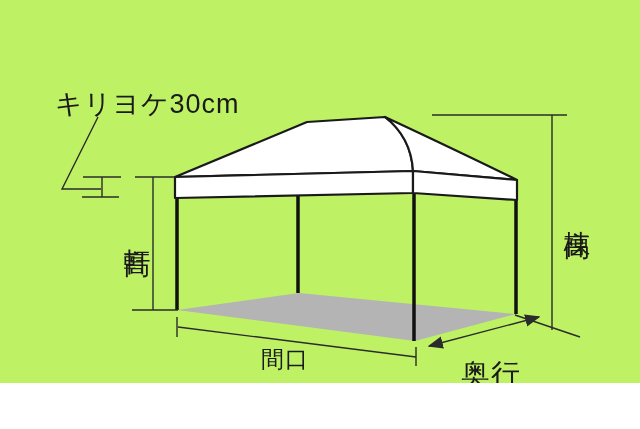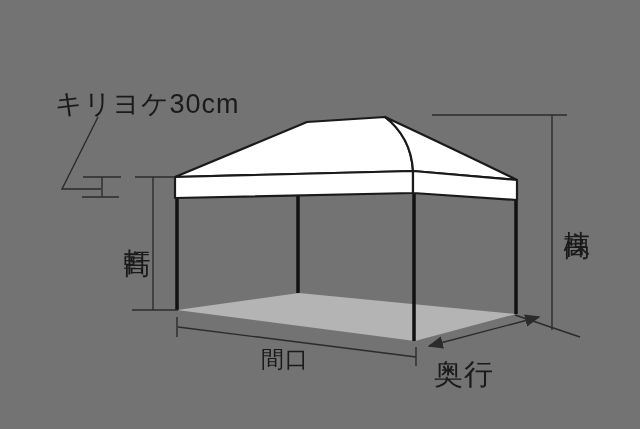--- a/index.html
+++ b/index.html
@@ -4,22 +4,22 @@
 <style>
   html, body {
     margin: 0;
     padding: 0;
     background: #ffffff;
     font-family: "Liberation Sans", "DejaVu Sans", sans-serif;
   }
   #stage {
     position: relative;
     width: 640px;
-    height: 429px;
-    background: #737373;
+    height: 383px;
+    background: #bef264;
     overflow: hidden;
   }
   #linework {
     position: absolute;
     left: 0;
     top: 0;
   }
   .label {
     position: absolute;
     color: #1a1a1a;
@@ -29,21 +29,21 @@
   .label.horiz {
     letter-spacing: 1px;
   }
   .label.vert {
     writing-mode: vertical-rl;
     text-orientation: upright;
     letter-spacing: 1px;
   }
   .lbl-kiriyoke { left: 55px;  top: 86px;  font-size: 27px; }
   .lbl-maguchi  { left: 261px; top: 344px; font-size: 23px; letter-spacing: 3px; }
-  .lbl-okuyuki  { left: 434px; top: 355px; font-size: 29px; letter-spacing: 2px; }
+  .lbl-okuyuki  { left: 461px; top: 355px; font-size: 29px; letter-spacing: 2px; }
   .lbl-nokidaka { left: 119px; top: 227px; font-size: 27px; }
   .lbl-munedaka { left: 559px; top: 209px; font-size: 27px; }
 
   
   .outline  { stroke: #1a1a1a; stroke-width: 2.2; fill: #ffffff; stroke-linejoin: round; }
   .leg      { stroke: #111111; stroke-width: 3.5; fill: none; }
   .dim      { stroke: #2b2b2b; stroke-width: 1.4; fill: none; }
   .floorpoly { stroke: none; }
 </style>
 </head>

